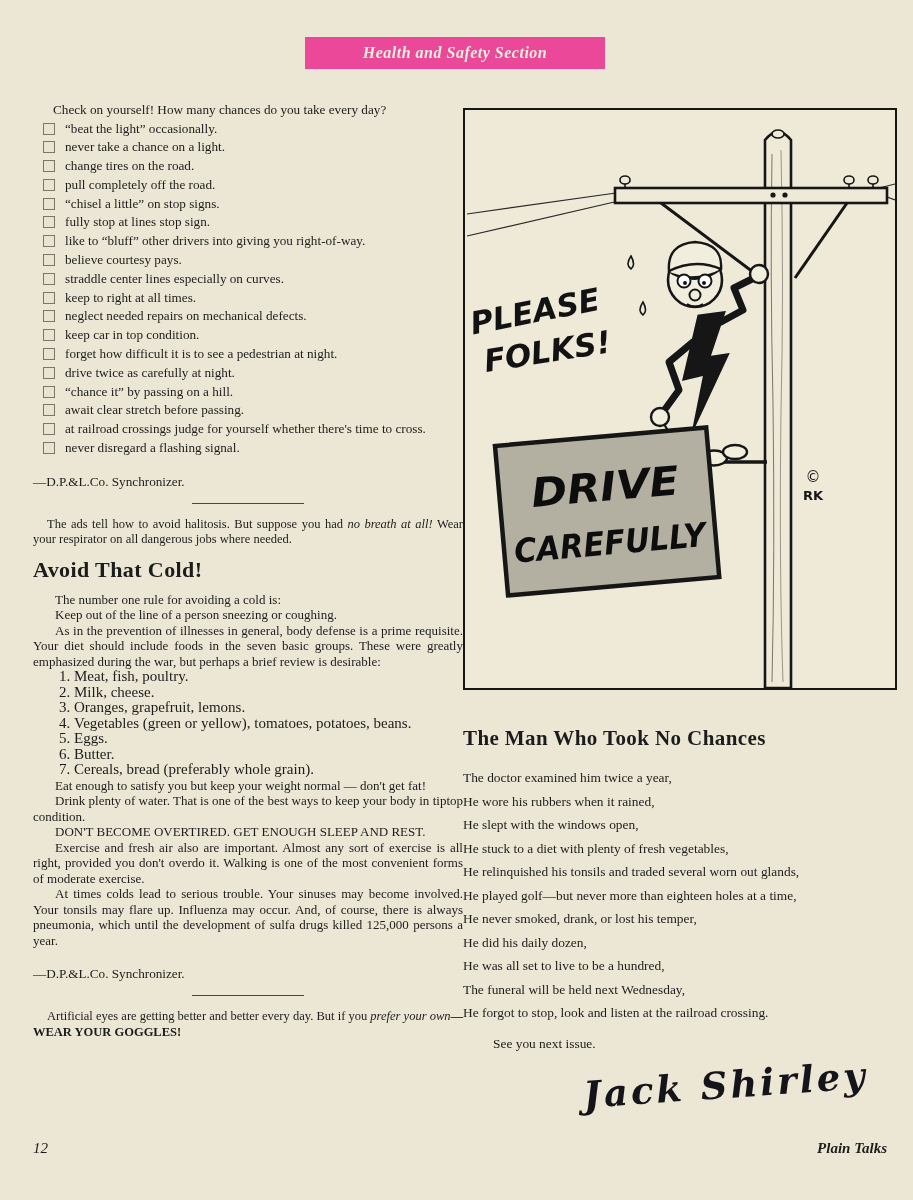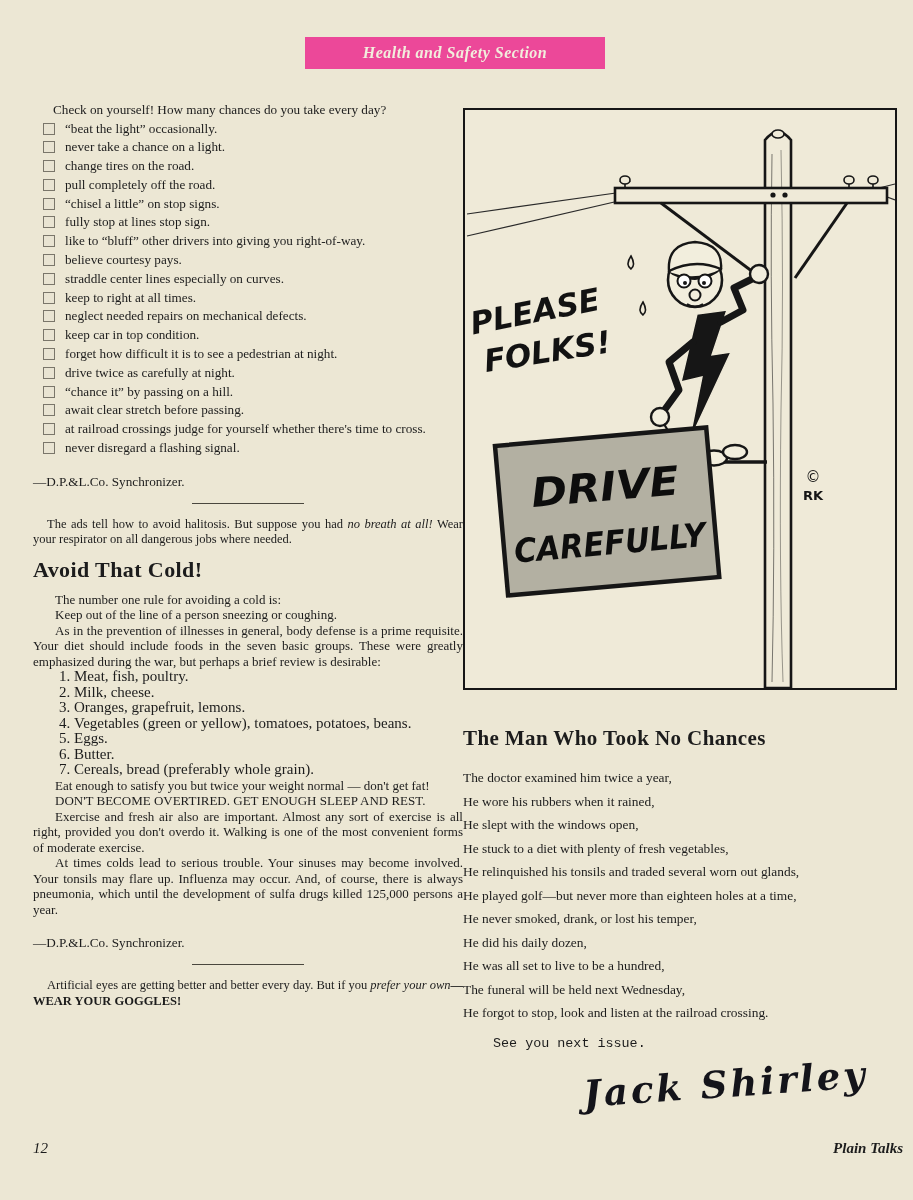--- a/index.html
+++ b/index.html
@@ -47,30 +47,30 @@
   
   .illustration-box {
     position:relative; width:434px; height:582px;
     border:2px solid #161616; background:#efead8;
   }
   .illustration-box svg { display:block; width:100%; height:100%; }
 
   
   .poem-title { margin-top:36px; font-size:21px; letter-spacing:.4px; margin-bottom:20px; }
   .poem-line { font-size:13.4px; line-height:14px; margin-bottom:9.5px; }
-  .closing { font-size:13.4px; margin-top:16px; text-indent:30px;font-family:Liberation Mono, monospace; }
+  .closing { font-size:13.4px; margin-top:16px; text-indent:30px; }
   .signature {
     margin-top:10px; margin-left:120px;
     font-family:"DejaVu Serif", serif; font-style:italic; font-weight:bold;
     font-size:37px; letter-spacing:3px; transform:rotate(-4deg); color:#14141a;
   }
 
   
   .footer-left  { position:absolute; left:33px;  top:1140px; font-size:15px; font-weight:normal; font-style:italic; }
-  .footer-right { position:absolute; right:10px; top:1140px; font-size:15px; font-weight:bold; font-style:italic; }
+  .footer-right { position:absolute; right:26px; top:1140px; font-size:15px; font-weight:bold; font-style:italic; }
 </style>
 </head>
 <body>
 
 <div class="page">
 
   <div class="banner">Health and Safety Section</div>
 
   <div class="col-left">
 
@@ -192,21 +192,22 @@
             <li>Oranges, grapefruit, lemons.</li>
 
             <li>Vegetables (green or yellow), tomatoes, potatoes, beans.</li>
 
             <li>Eggs.</li>
 
             <li>Butter.</li>
 
             <li>Cereals, bread (preferably whole grain).</li>
           </ol>
-        <p>Eat enough to satisfy you but twice your weight normal — don't get fat!</p>
+        <p>Eat enough to satisfy you but keep your weight normal — don't get fat!</p>
+        <p>Drink plenty of water.  That is one of the best ways to keep your body in tiptop condition.</p>
         <p>DON'T BECOME OVERTIRED.  GET ENOUGH SLEEP AND REST.</p>
         <p>Exercise and fresh air also are important.  Almost any sort of exercise is all right, provided you don't overdo it.  Walking is one of the most convenient forms of moderate exercise.</p>
         <p>At times colds lead to serious trouble.  Your sinuses may become involved.  Your tonsils may flare up.  Influenza may occur.  And, of course, there is always pneumonia, which until the development of sulfa drugs killed 125,000 persons a year.</p>
       </div>
       <p class="attribution">—D.P.&amp;L.Co. Synchronizer.</p>
     </section>
 
     <div class="divider"></div>
 
     <p class="small-note"><span>Artificial eyes are getting better and better every day.  But if you </span><em>prefer your own</em><strong>—WEAR YOUR GOGGLES!</strong></p>

